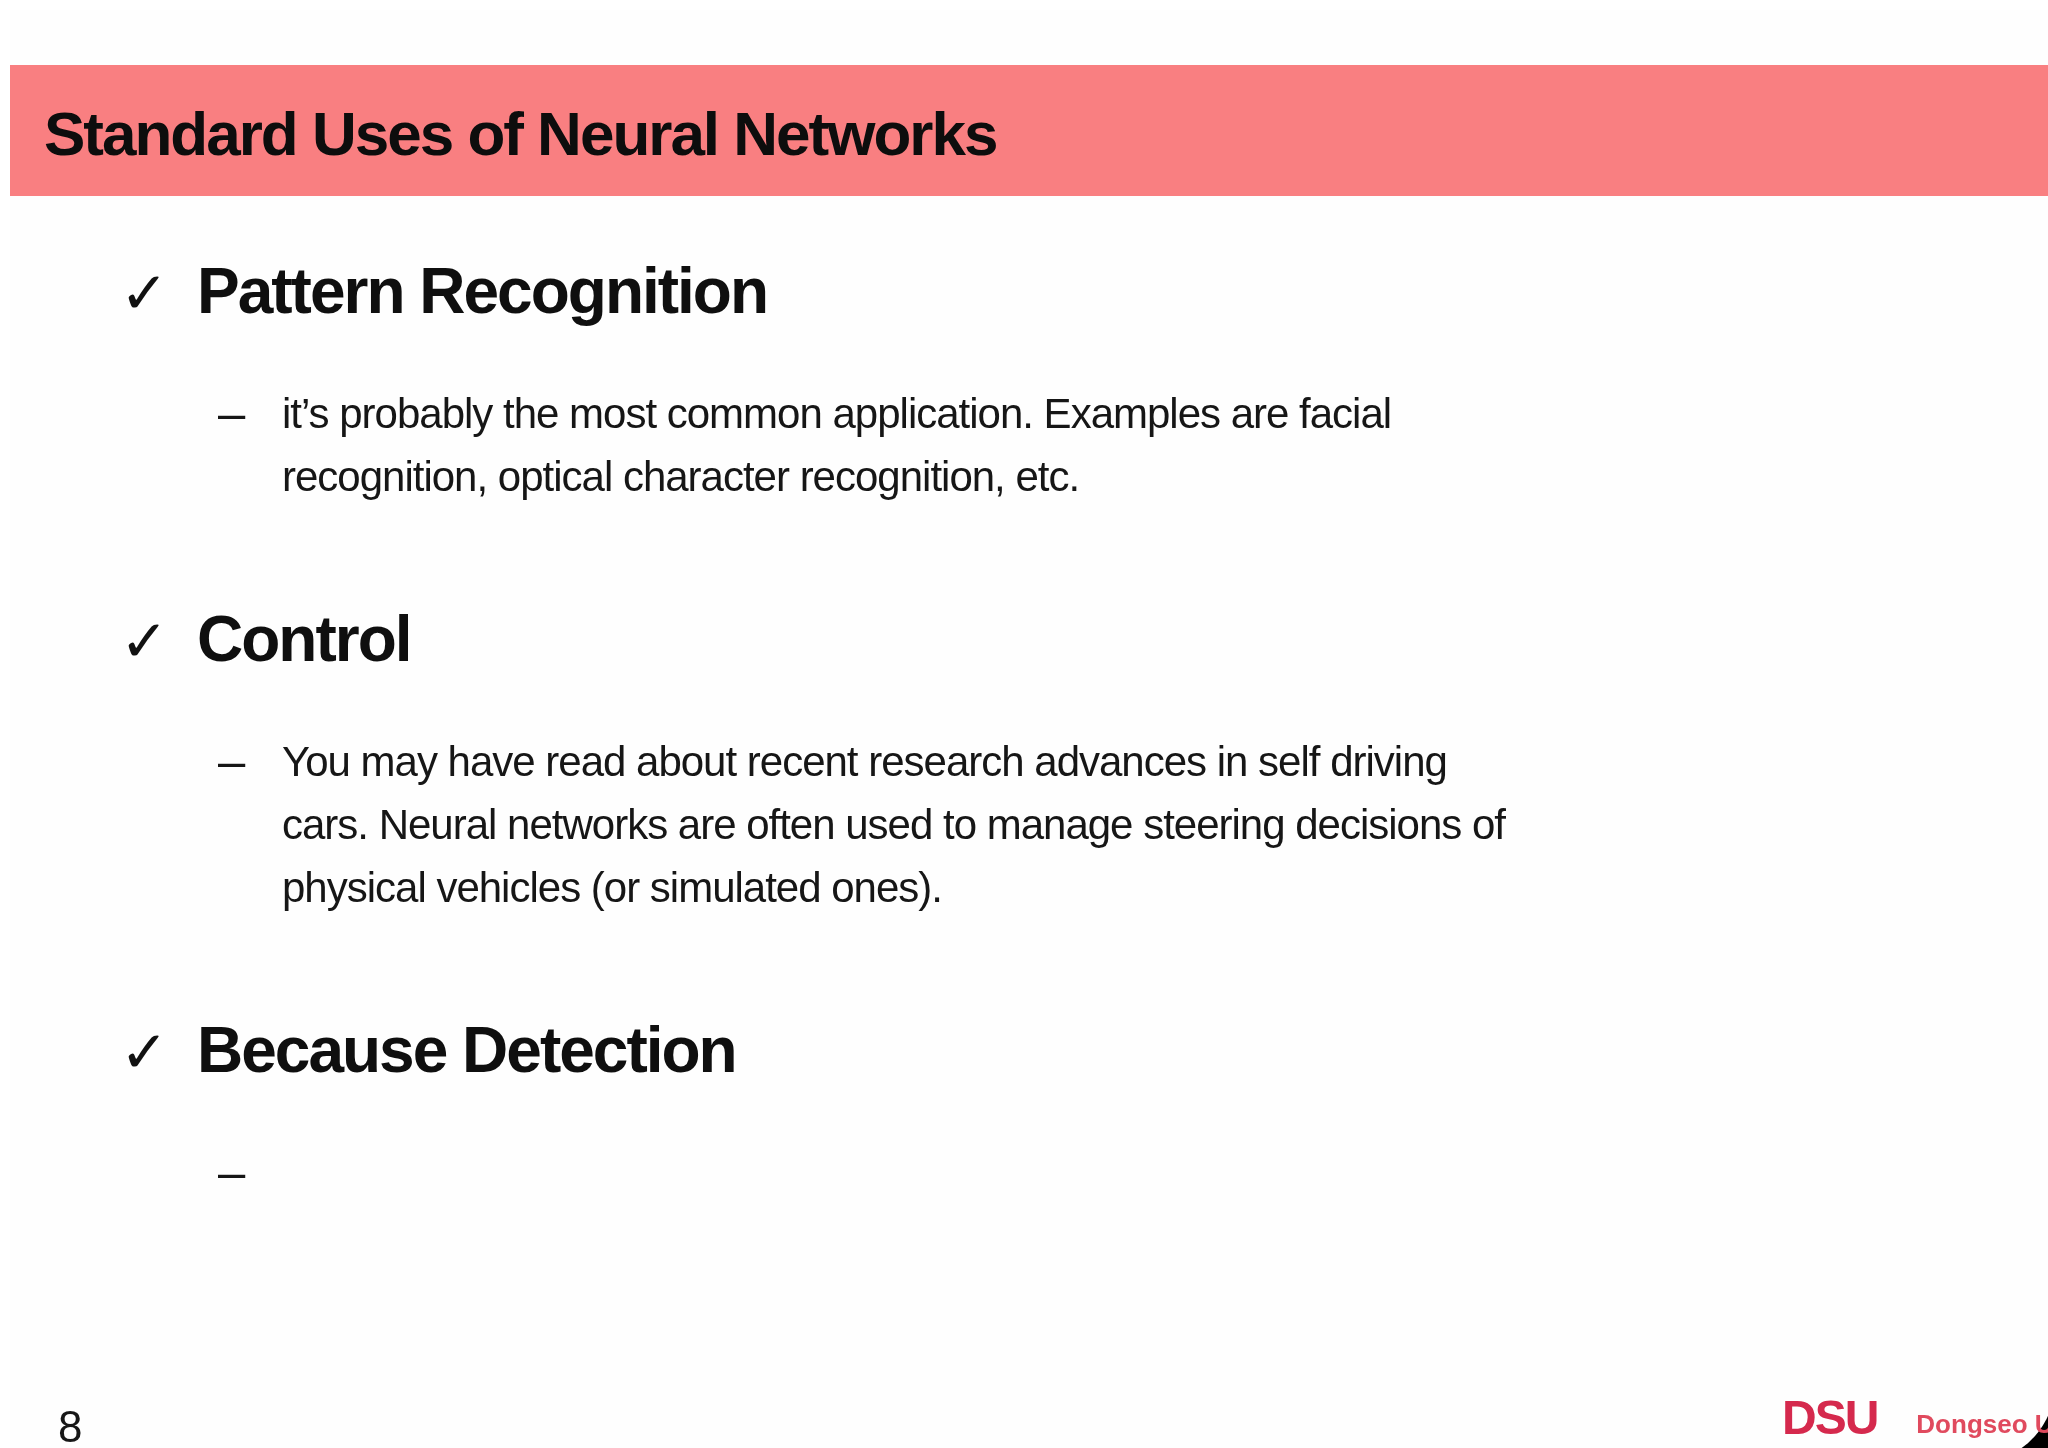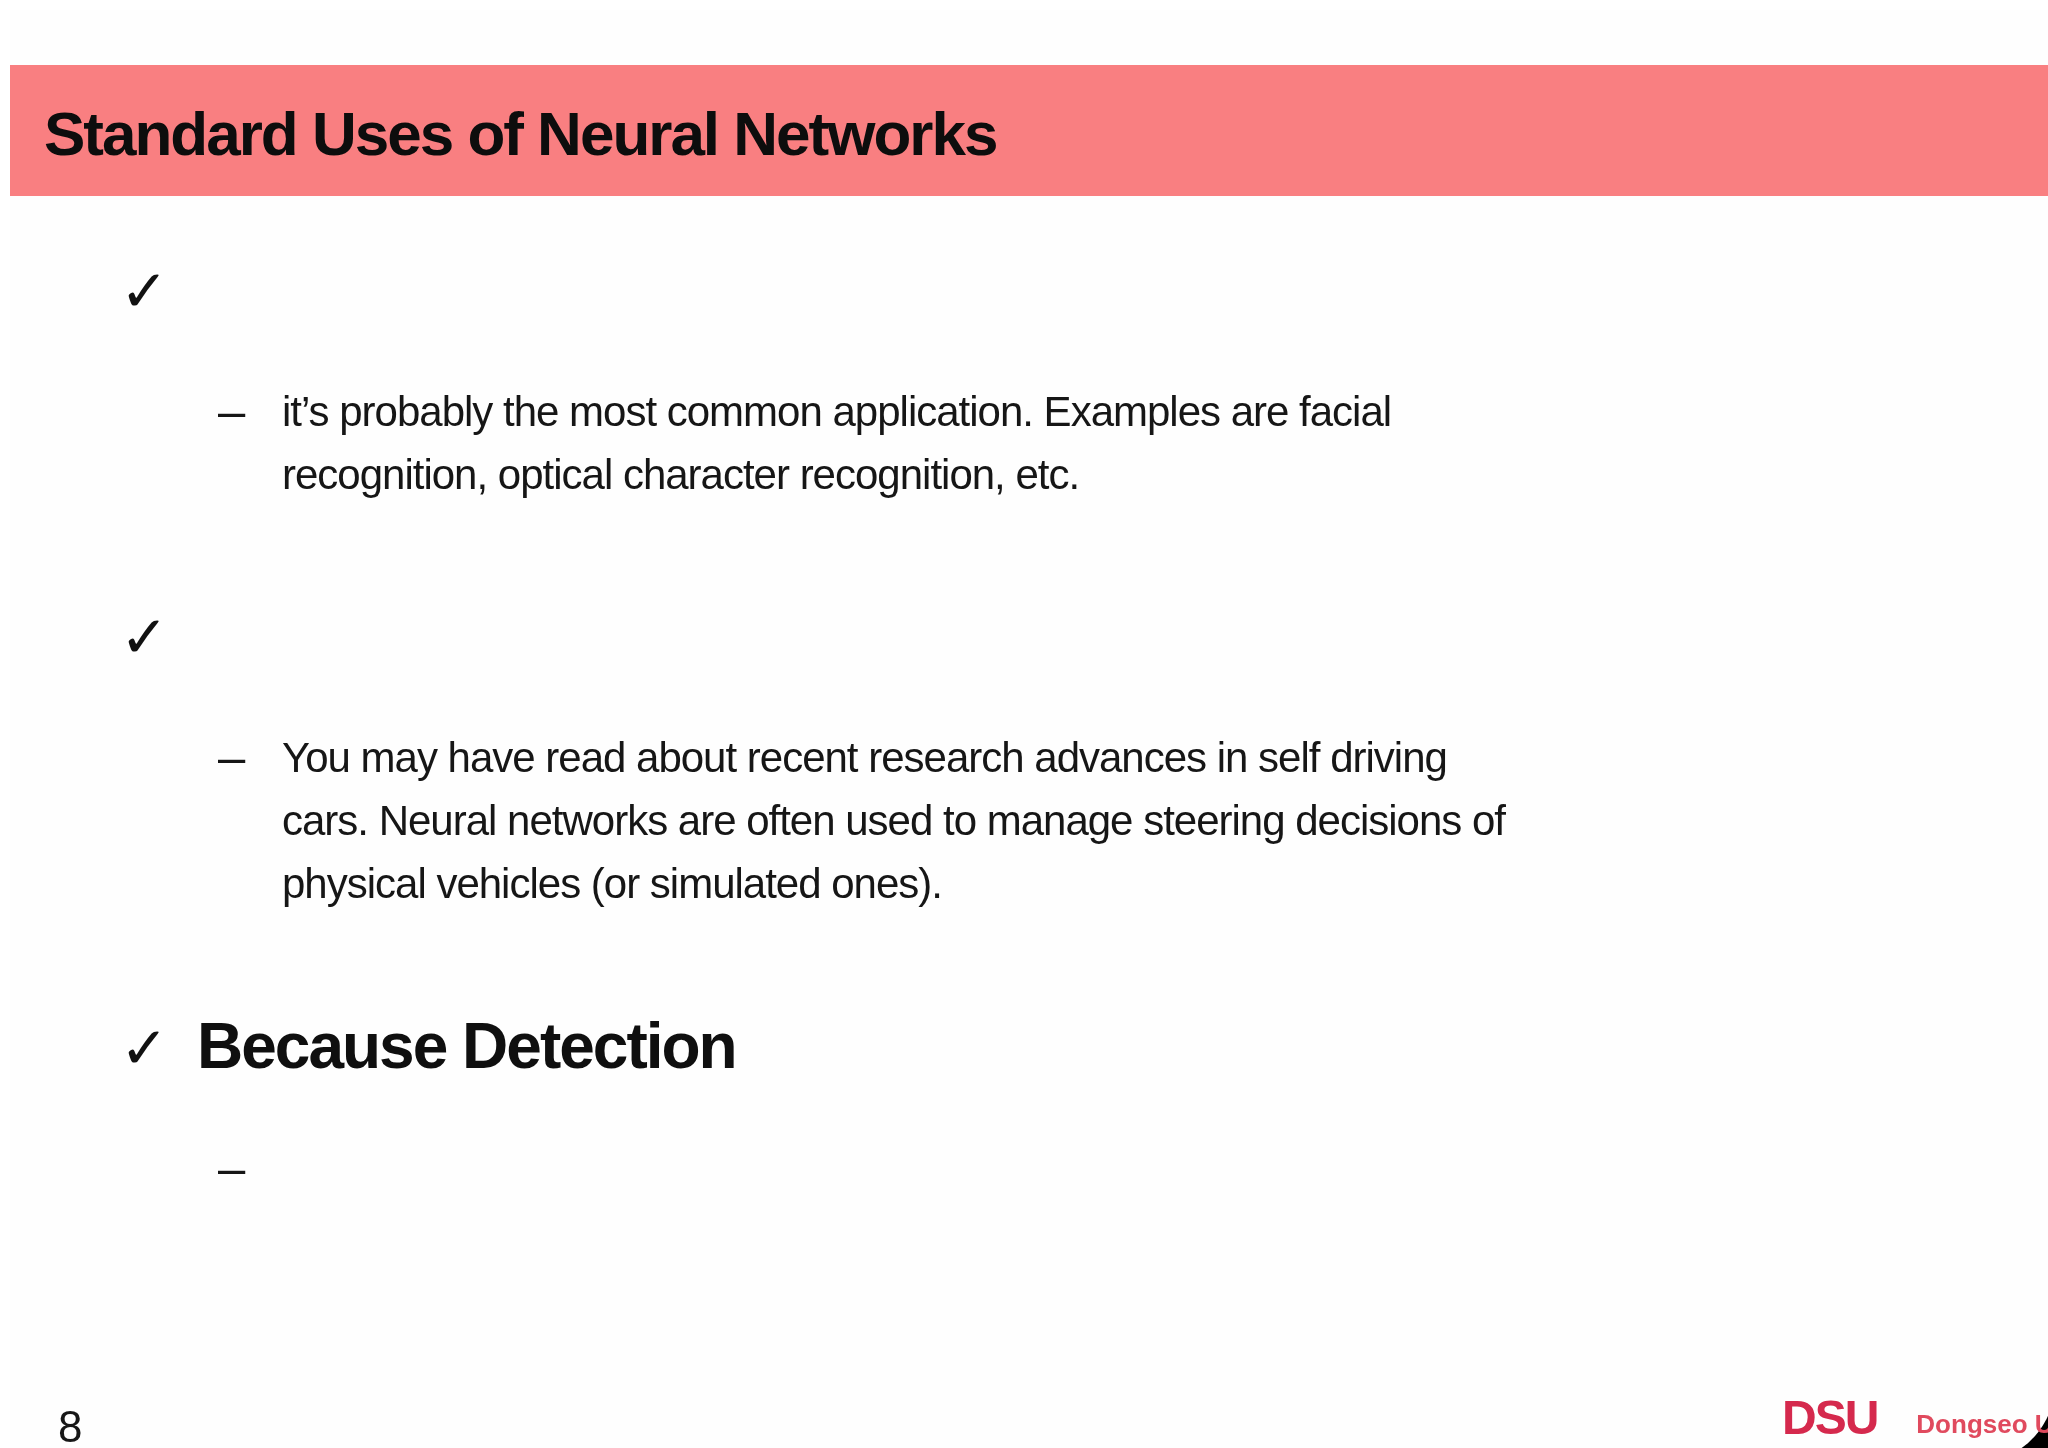--- a/index.html
+++ b/index.html
@@ -112,31 +112,33 @@
 
   <div class="title-bar">
     <h1 class="title">Standard Uses of Neural Networks</h1>
   </div>
 
   <main class="content">
 
     <div class="section">
       <div class="heading">
         <span class="check">✓</span>
+        <span>Pattern Recognition</span>
       </div>
       <div class="para">
         <span class="dash">–</span>
         <div class="ptext">it’s probably the most common application. Examples are facial
 recognition, optical character recognition, etc.</div>
       </div>
     </div>
 
     <div class="section">
       <div class="heading">
         <span class="check">✓</span>
+        <span>Control</span>
       </div>
       <div class="para">
         <span class="dash">–</span>
         <div class="ptext">You may have read about recent research advances in self driving
 cars. Neural networks are often used to manage steering decisions of
 physical vehicles (or simulated ones).</div>
       </div>
     </div>
 
     <div class="section">

